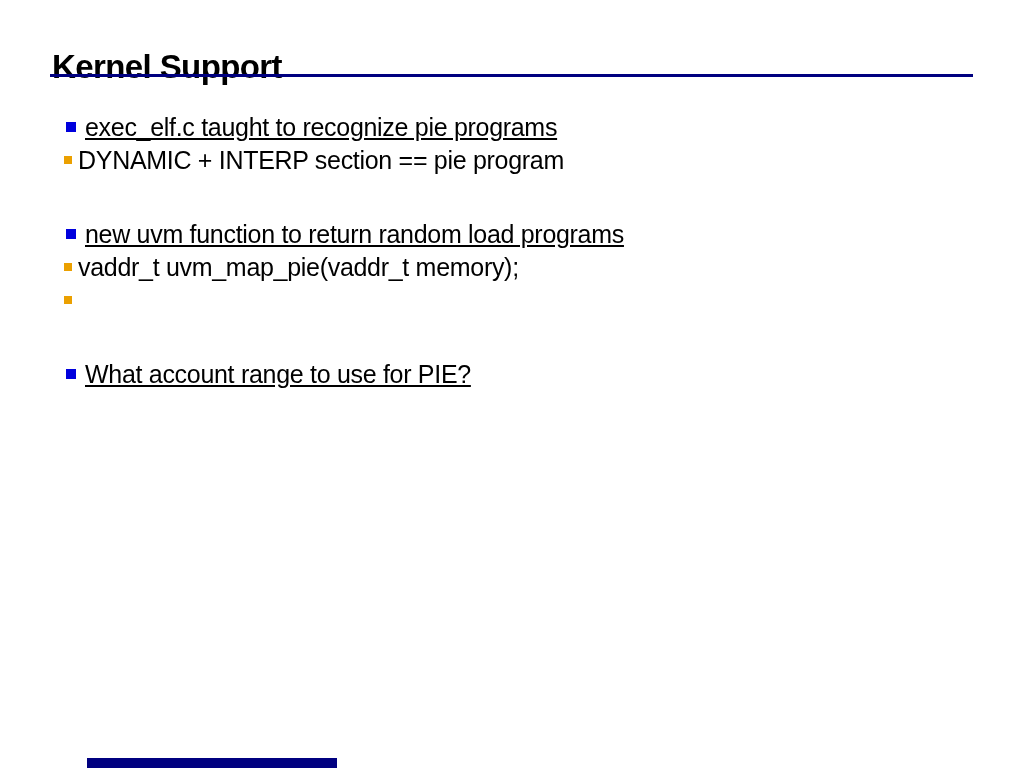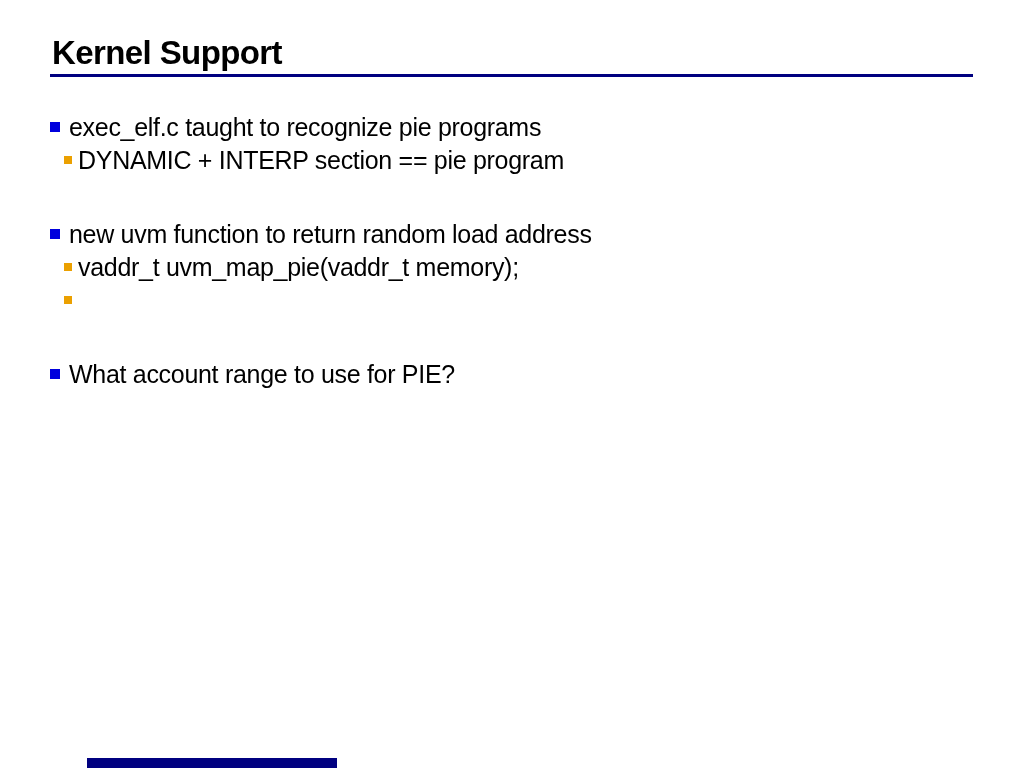--- a/index.html
+++ b/index.html
@@ -10,21 +10,21 @@
     width: 1024px;
     height: 768px;
     background: #ffffff;
     font-family: "Liberation Sans", sans-serif;
     color: #000000;
   }
 
   .slide-title {
     position: absolute;
     left: 52px;
-    top: 34px;
+    top: 48px;
     font-size: 33px;
     font-weight: 600;
     letter-spacing: -0.6px;
     white-space: pre;
     color: #000000;
   }
 
   .title-rule {
     position: absolute;
     left: 50px;
@@ -43,21 +43,21 @@
 
   .row {
     display: flex;
     align-items: center;
     height: 33px;
     font-size: 25px;
     letter-spacing: -0.3px;
     white-space: pre;
   }
 
-  .row.l1 { padding-left: 50px; }
+  .row.l1 { padding-left: 66px; text-decoration: underline; }
   .row.l2 { padding-left: 64px; }
   .row.gap { margin-top: 41px; }
 
   .bullet {
     flex: 0 0 auto;
     display: inline-block;
   }
   .row.l1 .bullet {
     width: 10px;
     height: 10px;
@@ -103,21 +103,21 @@
       <span class="txt">exec_elf.c taught to recognize pie programs</span>
     </div>
 
     <div class="row l2">
       <span class="bullet"></span>
       <span class="txt">DYNAMIC + INTERP section == pie program</span>
     </div>
 
     <div class="row l1 gap">
       <span class="bullet"></span>
-      <span class="txt">new uvm function to return random load address</span>
+      <span class="txt">new uvm function to return random load programs</span>
     </div>
 
     <div class="row l2">
       <span class="bullet"></span>
       <span class="txt">vaddr_t uvm_map_pie(vaddr_t memory);</span>
     </div>
 
     <div class="row l2">
       <span class="bullet"></span>
     </div>

